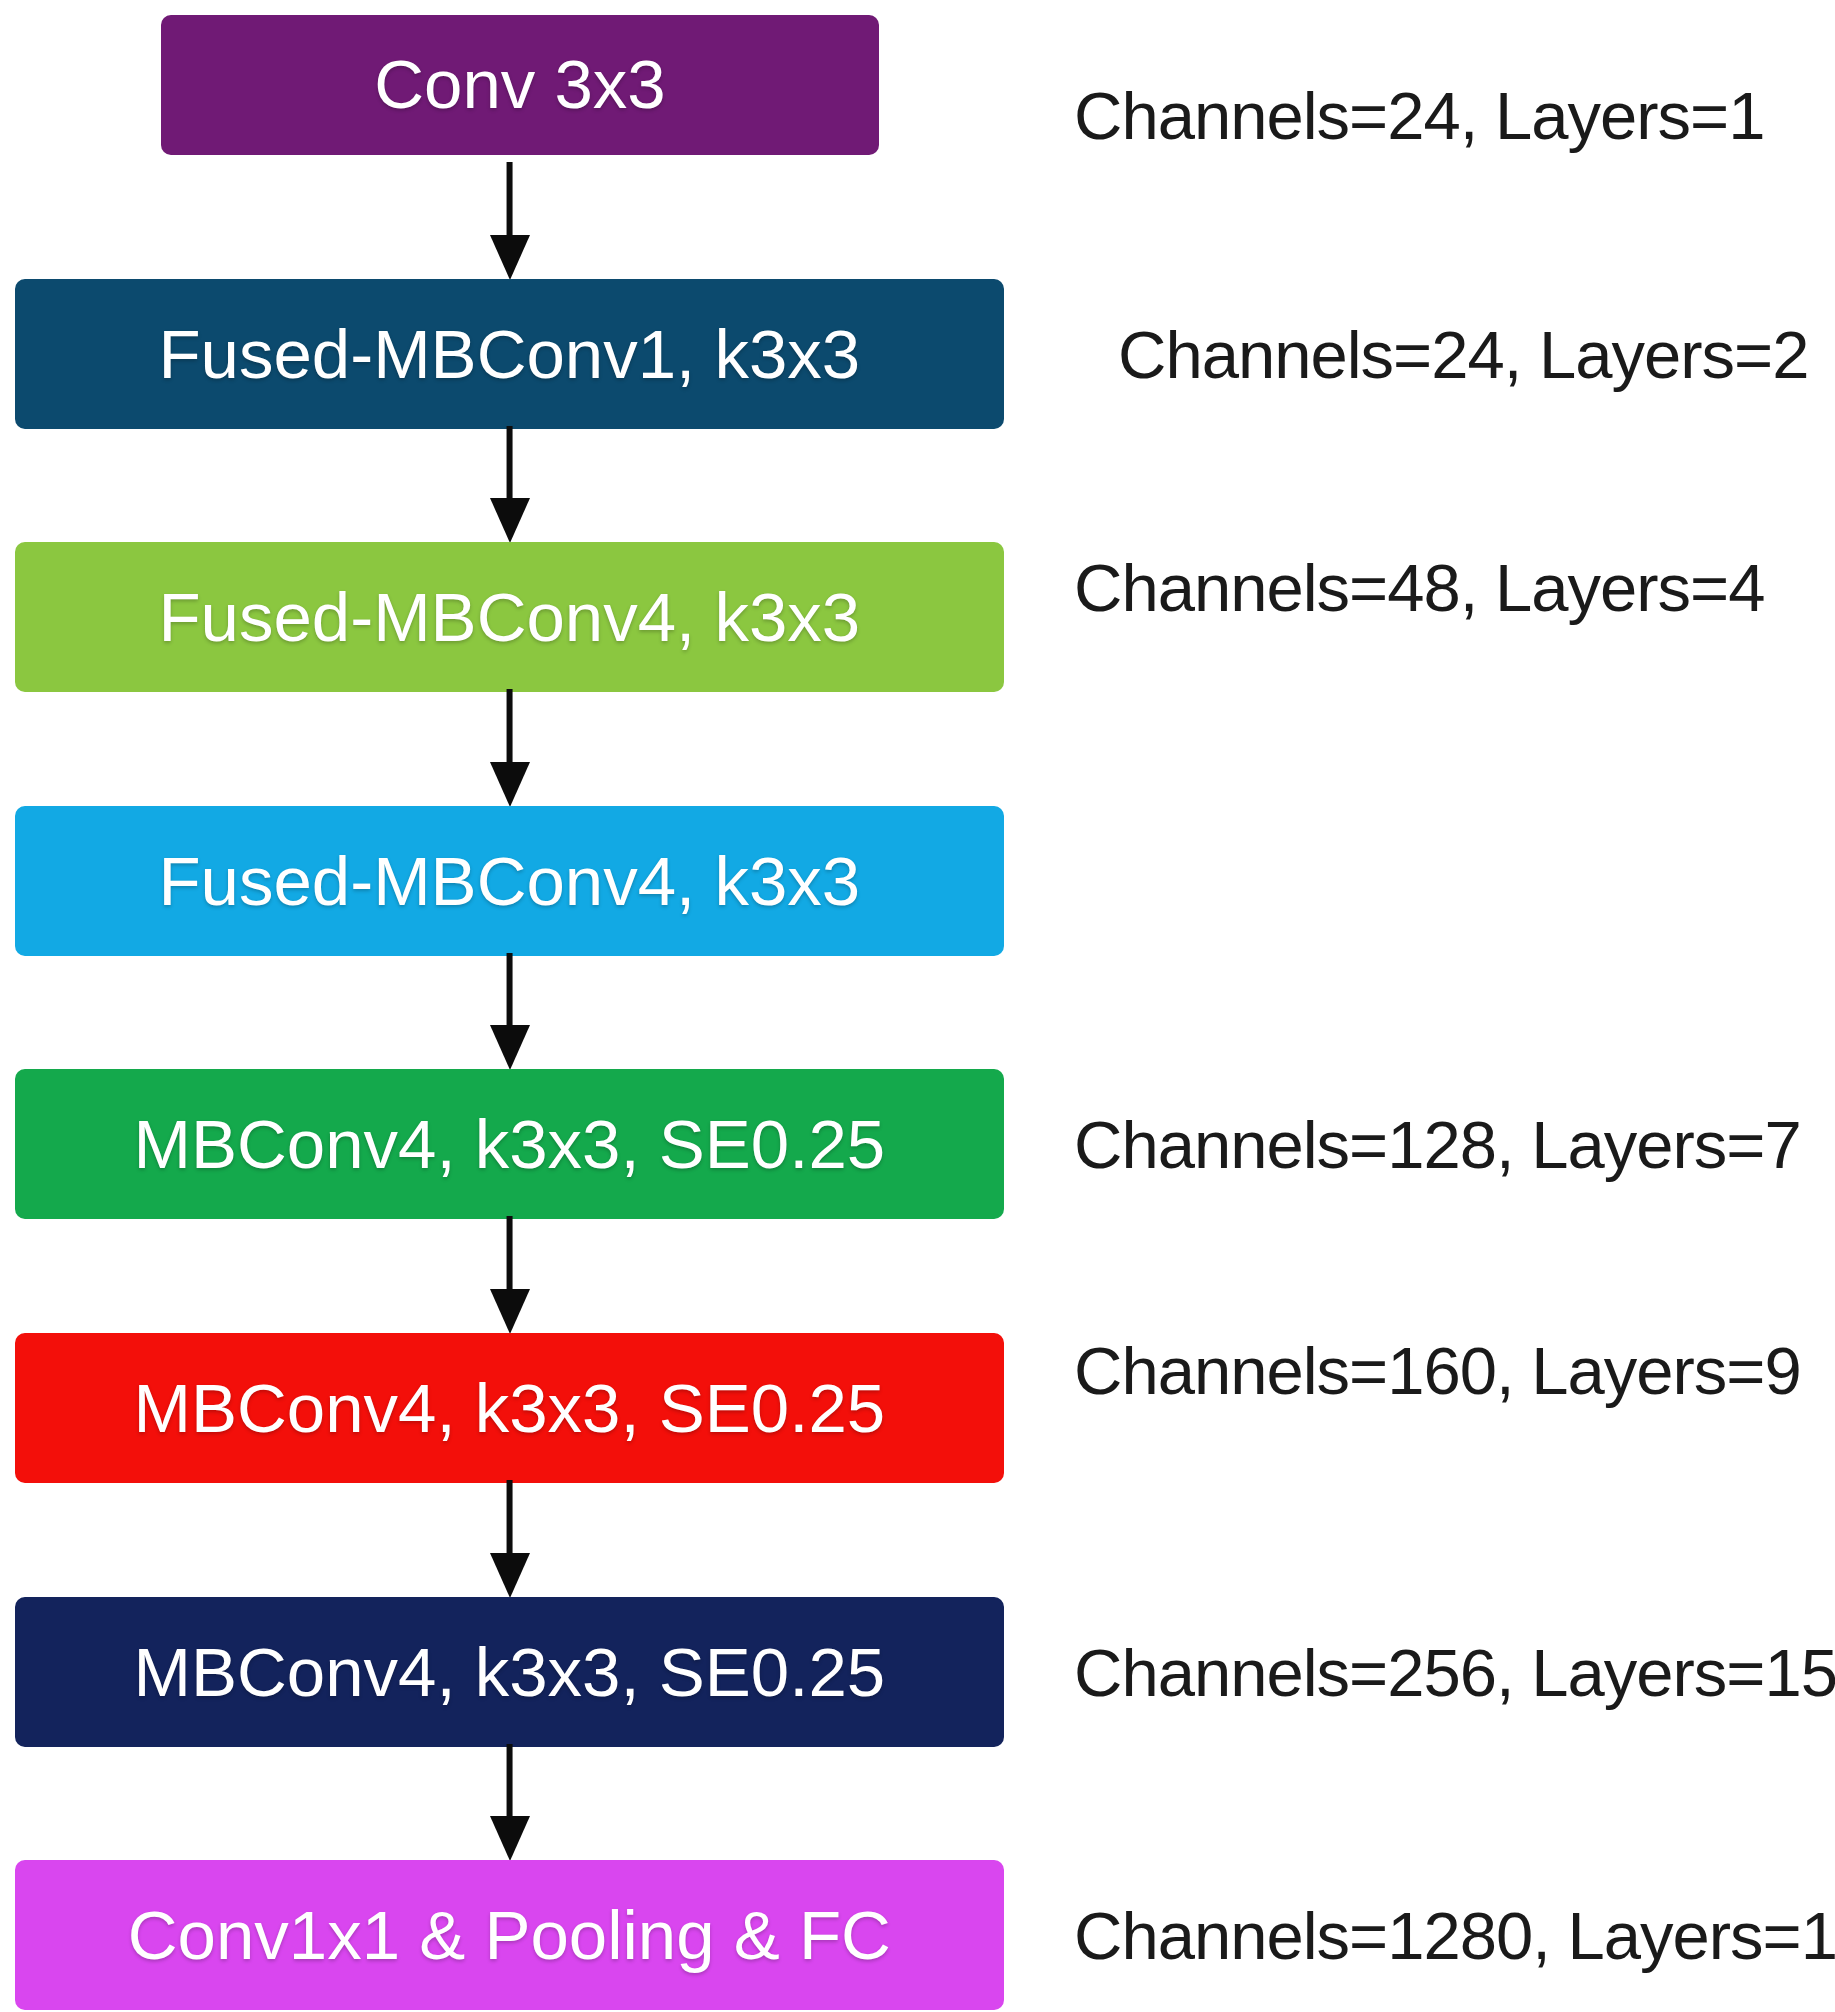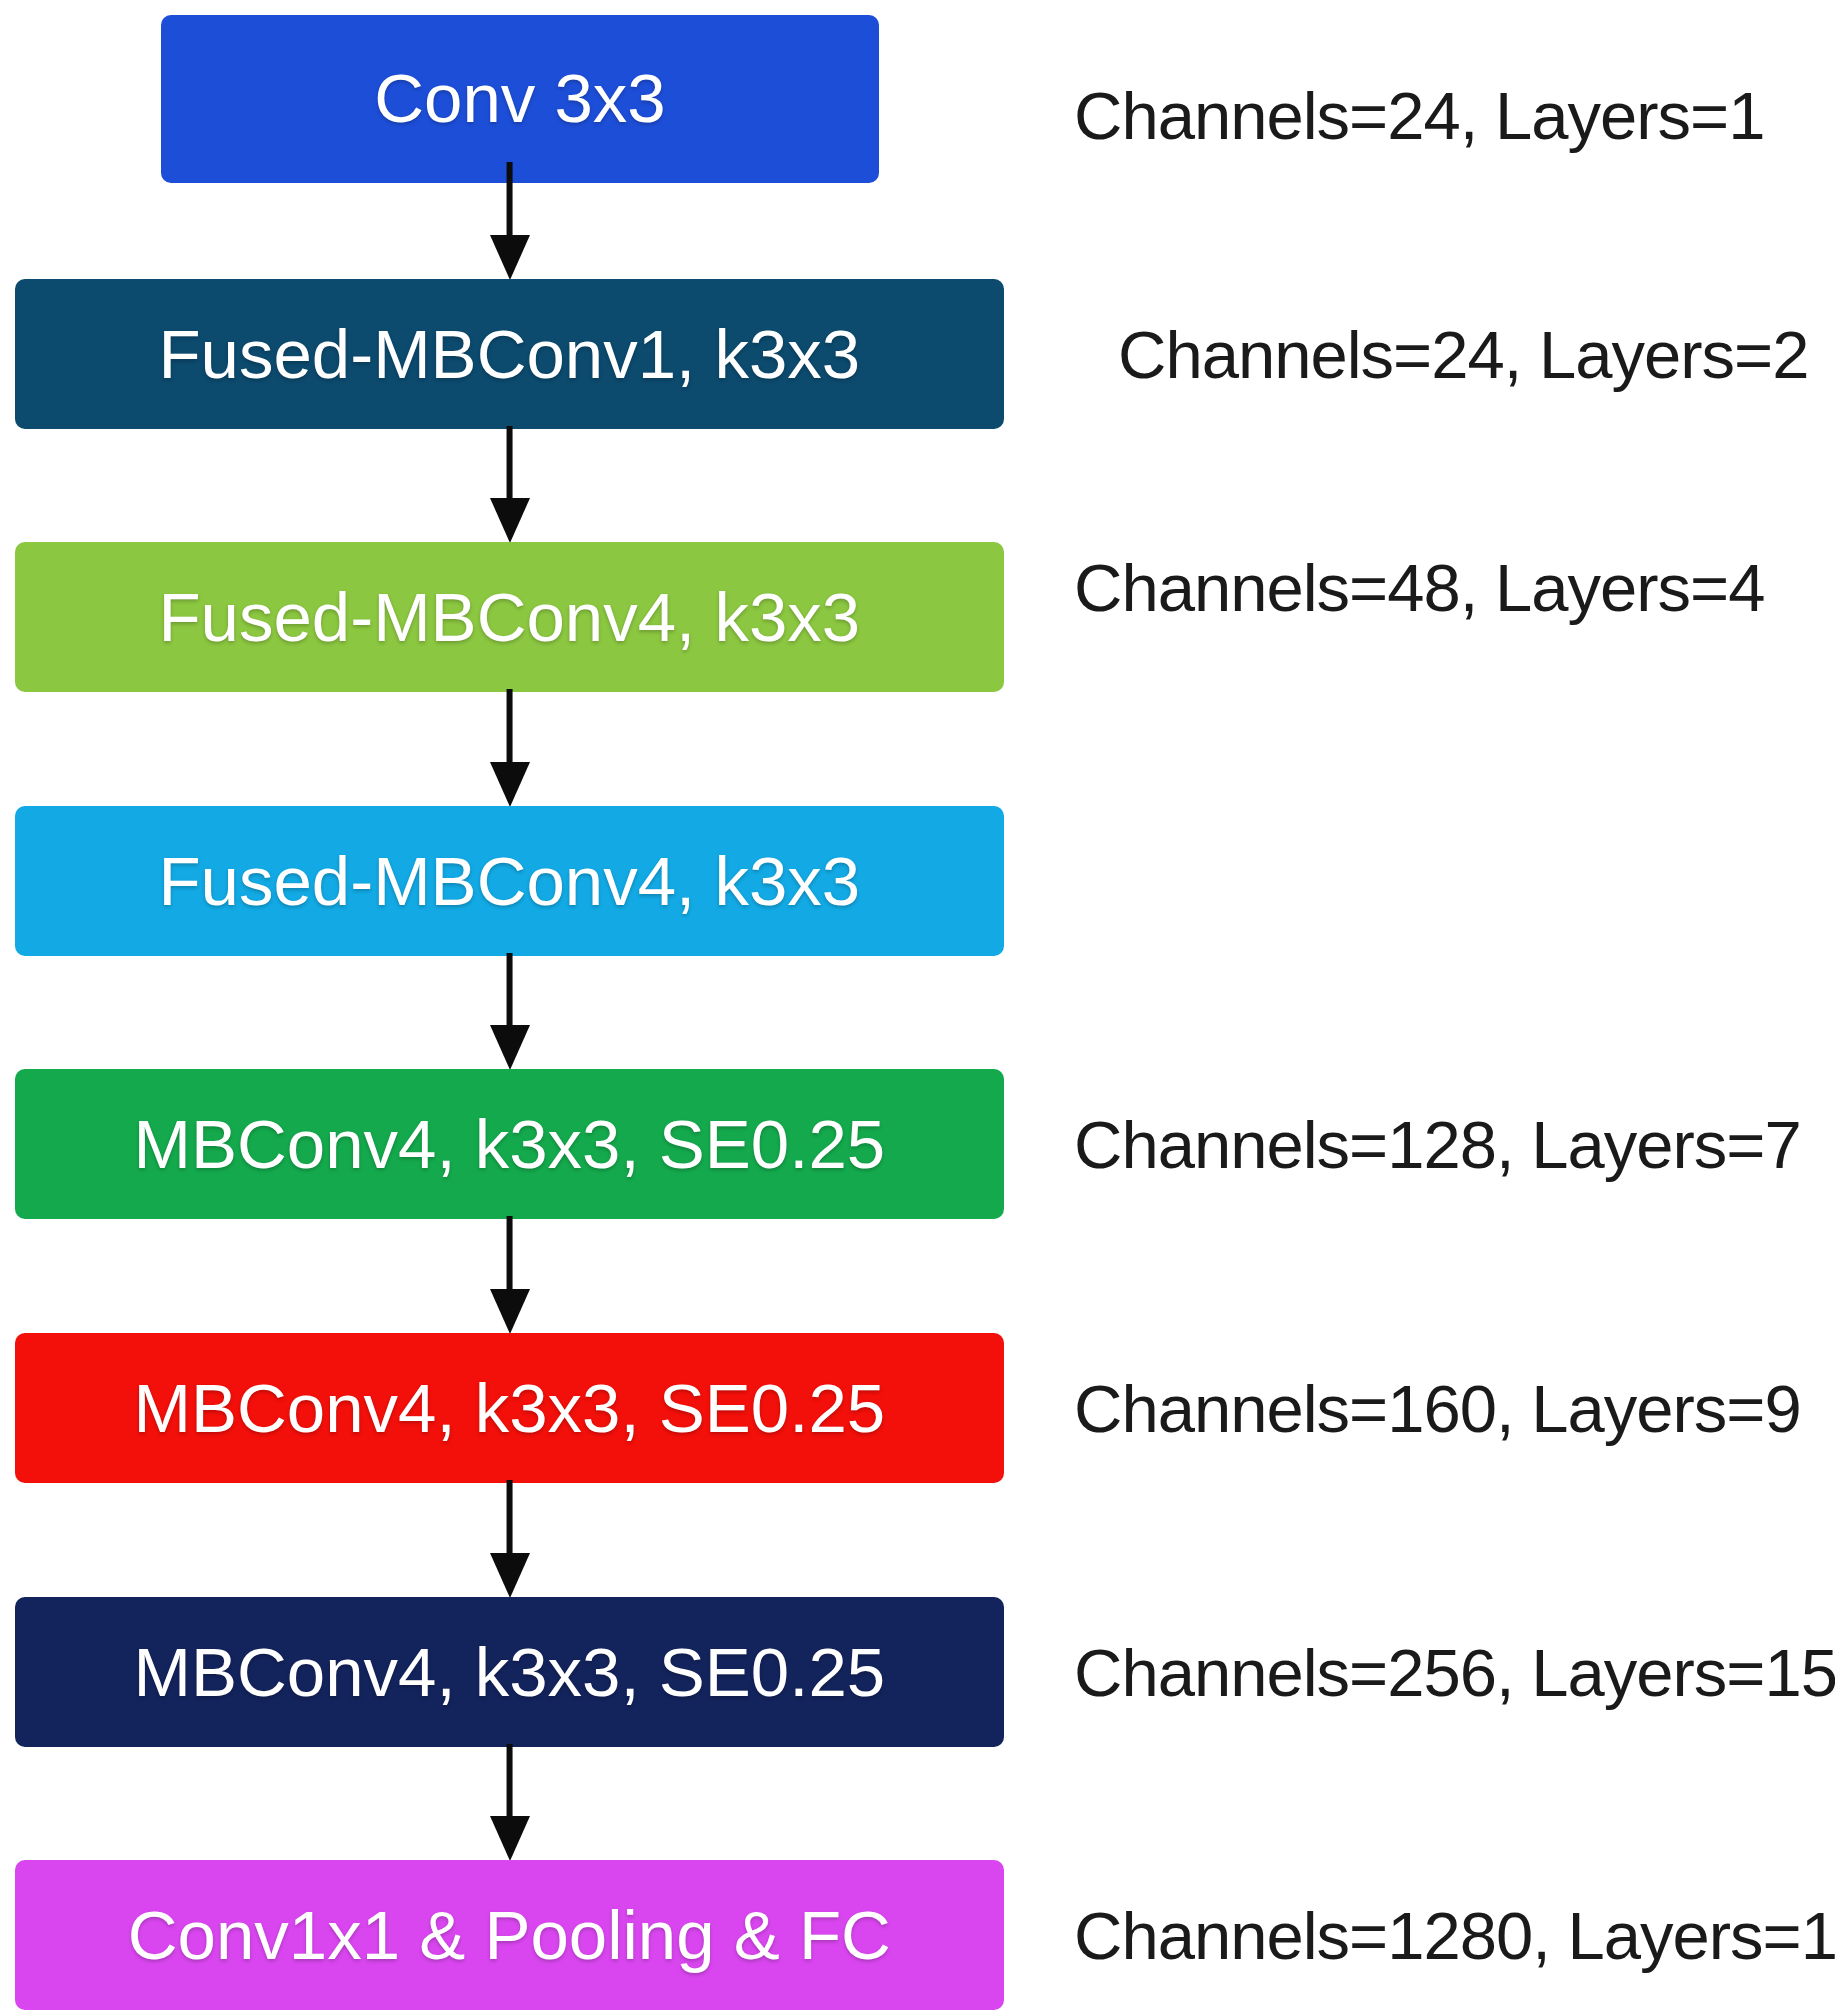--- a/index.html
+++ b/index.html
@@ -63,21 +63,21 @@
     height: 0;
     border-left: 20.7px solid transparent;
     border-right: 20.7px solid transparent;
     border-top: 45px solid #0c0c0c;
   }
 </style>
 </head>
 <body>
 
 <div class="canvas">
-  <div class="box" style="top: 14.8px; left: 161px; width: 718px; height: 168px; background: #1d4ed8;">
+  <div class="box" style="top: 14.8px; left: 161px; width: 718px; height: 140px; background: #701a75;">
     <span class="box-label">Conv 3x3</span>
   </div>
   <div class="arrow" style="top: 165px; left: 488px; height: 114px;">
     <div class="arrow-line" style="background: rgb(12, 12, 12);"></div>
     <div class="arrow-head" style="border-top-color: rgb(12, 12, 12);"></div>
   </div>
   <div class="annotation" style="top: 40px; left: 1074px; height: 150px; text-align: center;">Channels=24, Layers=1</div>
 
   <div class="box" style="top: 279px; left: 14.8px; width: 989px; height: 150px; background: #0c4a6e;">
     <span class="box-label">Fused-MBConv1, k3x3</span>
@@ -114,21 +114,21 @@
   </div>
   <div class="annotation" style="top: 1069px; left: 1074px; height: 150px;">Channels=128, Layers=7</div>
 
   <div class="box" style="top: 1333px; left: 14.8px; width: 989px; height: 150px; background: rgb(243, 15, 10);">
     <span class="box-label">MBConv4, k3x3, SE0.25</span>
   </div>
   <div class="arrow" style="top: 1483px; left: 488px; height: 114px;">
     <div class="arrow-line" style="background: rgb(12, 12, 12);"></div>
     <div class="arrow-head" style="border-top-color: rgb(12, 12, 12);"></div>
   </div>
-  <div class="annotation" style="top: 1333px; left: 1074px; height: 150px;">Channels=160, Layers=9</div>
+  <div class="annotation" style="top: 1295px; left: 1074px; height: 150px;">Channels=160, Layers=9</div>
 
   <div class="box" style="top: 1597px; left: 14.8px; width: 989px; height: 150px; background: rgb(19, 35, 92);">
     <span class="box-label">MBConv4, k3x3, SE0.25</span>
   </div>
   <div class="arrow" style="top: 1747px; left: 488px; height: 113px;">
     <div class="arrow-line" style="background: rgb(12, 12, 12);"></div>
     <div class="arrow-head" style="border-top-color: rgb(12, 12, 12);"></div>
   </div>
   <div class="annotation" style="top: 1597px; left: 1074px; height: 150px;">Channels=256, Layers=15</div>
 

